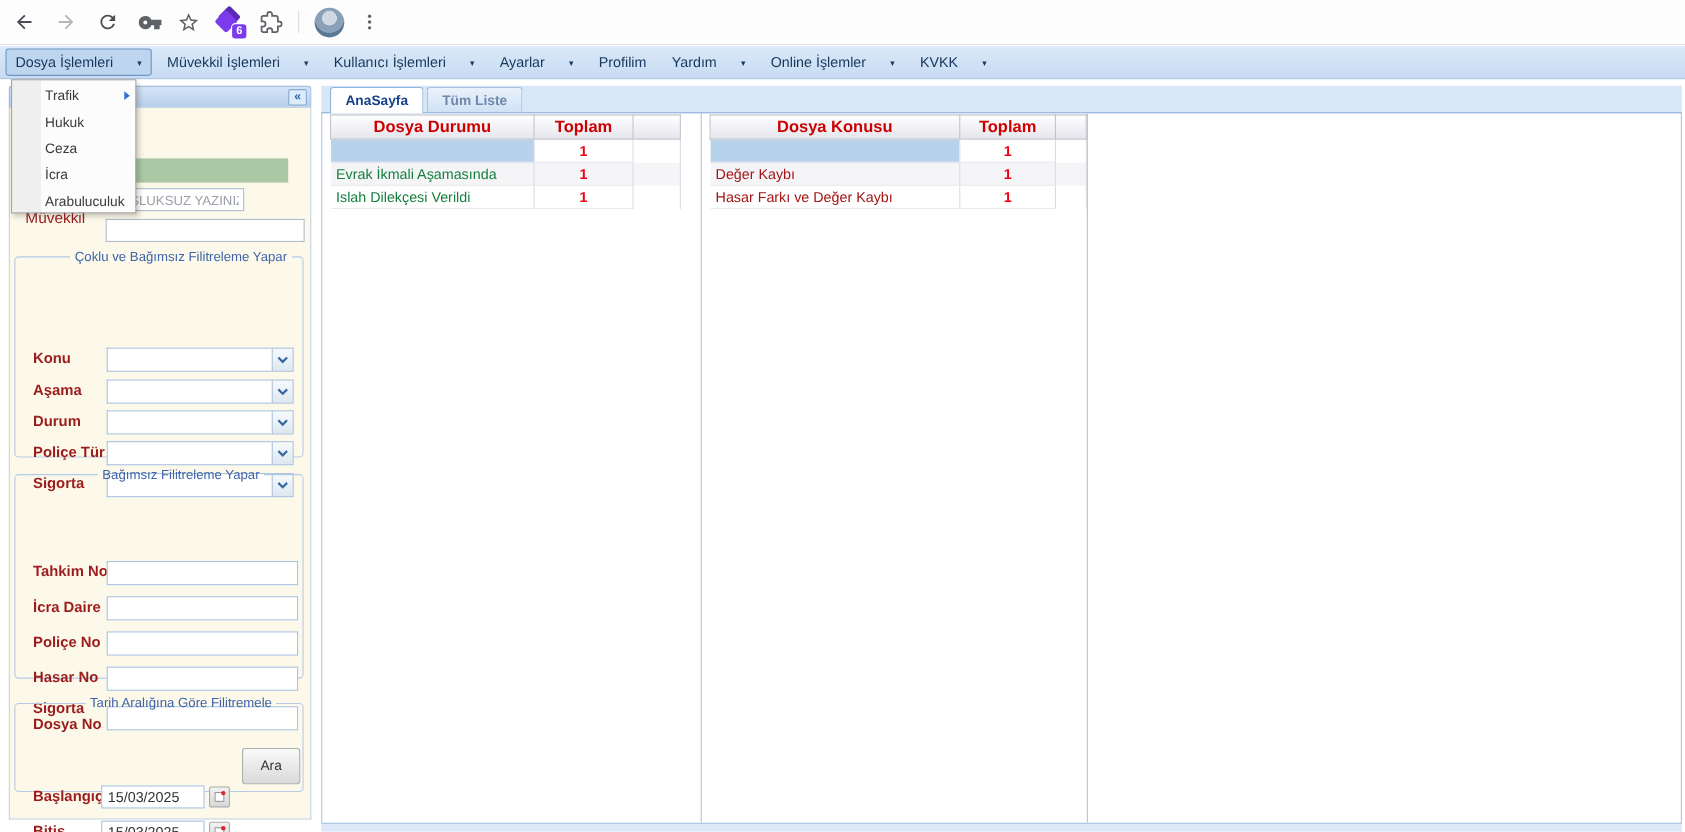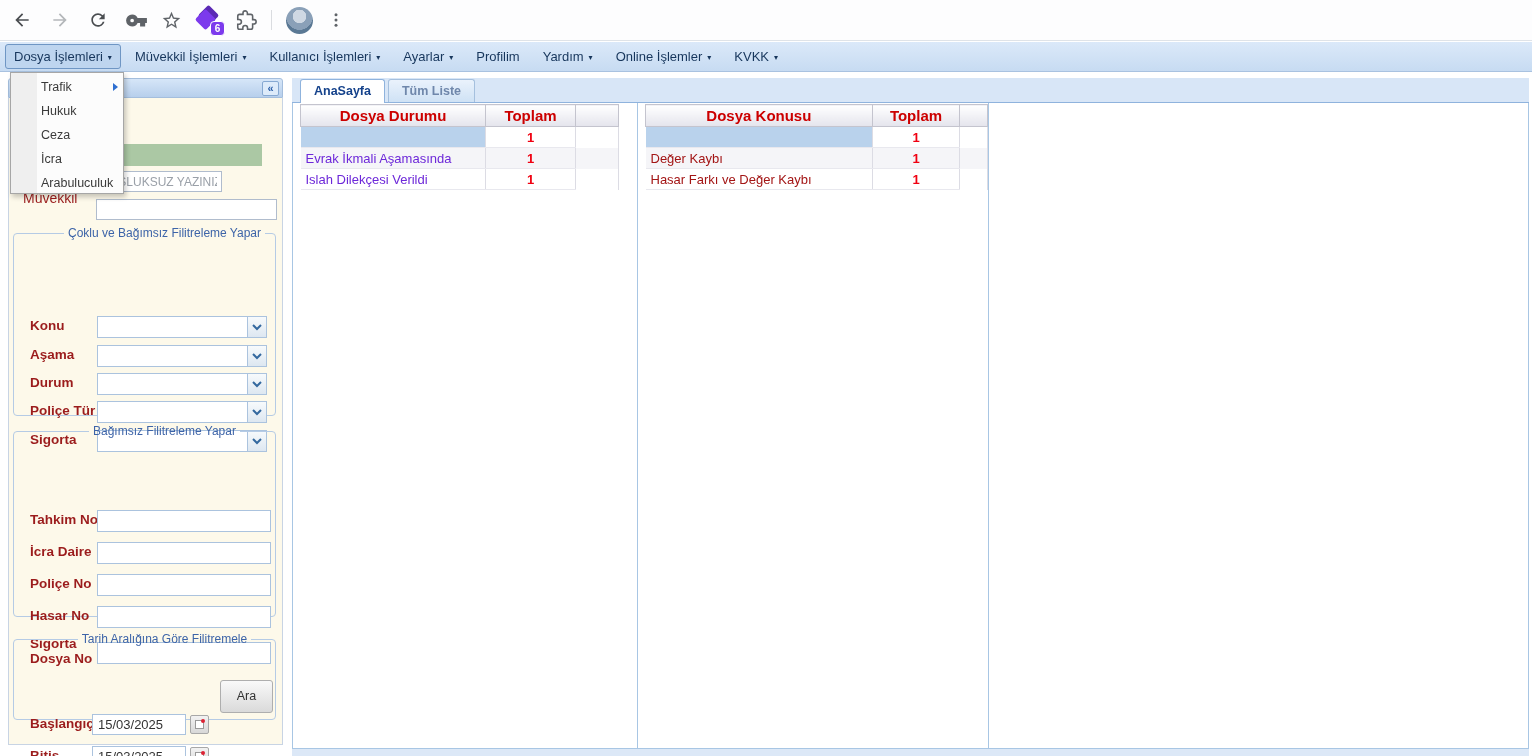--- a/index.html
+++ b/index.html
@@ -26,21 +26,21 @@
     background:#7c3aed; color:#fff; border-radius:4px; font-size:10px; font-weight:bold;
     display:flex; align-items:center; justify-content:center; border:1px solid #fff; }
   .tb-sep { width:1px; height:20px; background:#dadce0; }
   .avatar { width:27px; height:27px; border-radius:50%;
     background:radial-gradient(circle at 50% 35%, #cfd8e3 0 30%, #8aa0b8 31% 60%, #5a7894 61%); }
 
   
   .menubar { position:absolute; left:0; top:42px; width:1532px; height:30px;
     background:linear-gradient(#dbe9f9, #c7dbf2);
     border-bottom:1px solid #a9c2e0; display:flex; align-items:center; padding-left:5px; }
-  .menu-item { display:flex; align-items:center; gap:5px; padding:4px 8px; margin-right:5px;
+  .menu-item { display:flex; align-items:center; gap:22px; padding:4px 8px; margin-right:5px;
     font-size:13px; color:#17365c; border:1px solid transparent; border-radius:3px; white-space:nowrap; }
   .menu-item.selected { background:#bed5ef; border-color:#6f96c4; }
   .caret { font-size:8px; color:#17365c; line-height:1; padding-top:2px; }
 
   
   .sidebar { position:absolute; left:8px; top:78px; width:275px; height:667px; }
   .sb-header { height:20px; background:linear-gradient(#d6e6f8,#b7cfec);
     border:1px solid #a4bedd; border-radius:3px 3px 0 0; position:relative; }
   .collapse-btn { position:absolute; right:3px; top:2px; width:17px; height:15px;
     background:#ddebfa; border:1px solid #86a9d2; border-radius:2px;
@@ -113,21 +113,21 @@
   .grid th { height:22px; background:linear-gradient(#ffffff,#e4e4ec);
     border:1px solid #c4c4ce; font-size:15px; color:#cc0000; font-weight:bold; padding:0 6px; }
   .grid td { height:21px; font-size:13px; border-right:1px solid #dcdce4; border-bottom:1px solid #e8e8ee;
     padding:0 5px; background:#fff; }
   .grid tr.alt td { background:#f5f5f8; }
   .grid td.sel { background:#b9d2ec; }
   .grid td.total { text-align:center; font-weight:bold; color:#f00011; }
   .grid td.extra { background:#fff; border-bottom:1px solid transparent; }
   .t1 .c-label { width:185px; } .t1 .c-total { width:90px; } .t1 .c-extra { width:43px; }
   .t2 .c-label { width:230px; } .t2 .c-total { width:88px; } .t2 .c-extra { width:28px; }
-  .lbl-navy { color:#6d28d9; }
+  .lbl-navy { color:#15803d; }
   .lbl-red  { color:#a31515; }
 
   .icon-gray { fill:#4a4d51; } .icon-light { fill:#b4b7ba; } .icon-mid { fill:#5f6368; }
 </style>
 </head>
 <body>
 
 <div class="toolbar">
   <div class="nav-btn">
     <svg viewBox="0 0 24 24">

